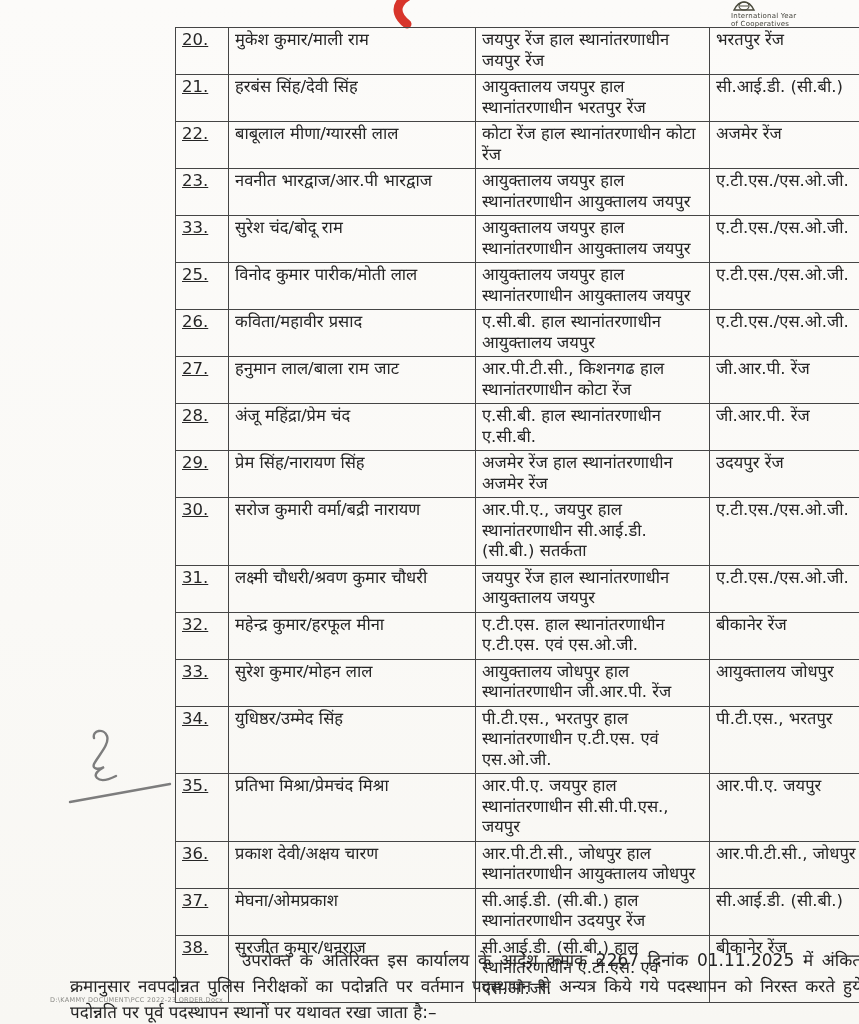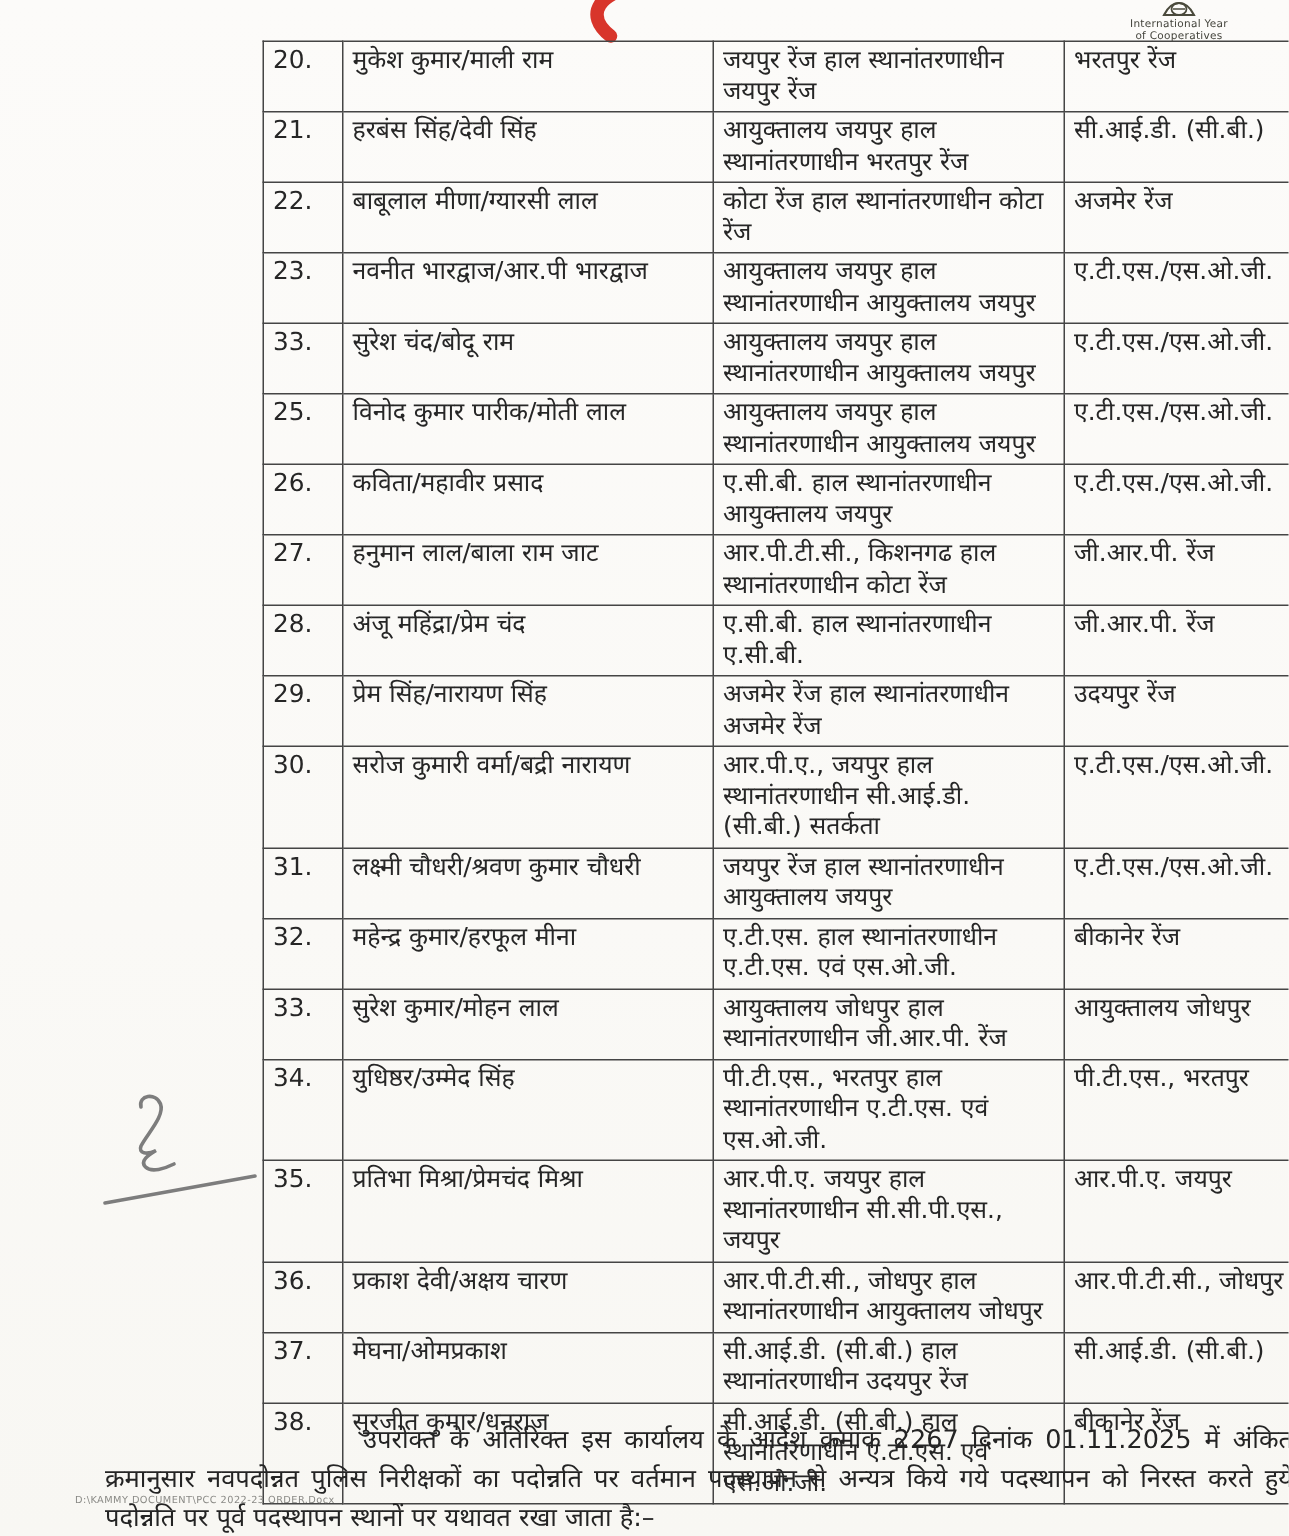--- a/index.html
+++ b/index.html
@@ -5,38 +5,38 @@
   html,body{margin:0;padding:0;}
   body{
     width:859px;height:1024px;position:relative;overflow:hidden;
     background:#fbfaf7;
     font-family:"DejaVu Sans", sans-serif;
     color:#262626;
   }
   .sheet{position:absolute;inset:0;background:
     linear-gradient(180deg,#fcfbf9 0%,#faf9f6 60%,#f8f7f3 100%);}
   
-  .intl-logo{position:absolute;top:0;right:18px;width:110px;text-align:center;color:#3c3c34;}
+  .intl-logo{position:absolute;top:0;right:18px;width:110px;text-align:left;color:#3c3c34;}
   .intl-logo .emblem{height:12px;line-height:10px;}
   .intl-logo .logo-text{font-size:7px;line-height:8px;color:#44443c;letter-spacing:.2px;}
   
   .red-mark{position:absolute;left:383px;top:-6px;}
   
   .hand-mark{position:absolute;left:52px;top:726px;}
   
   .tbl-wrap{position:absolute;left:175px;top:27px;width:682px;}
   table.transfer{border-collapse:collapse;width:100%;table-layout:fixed;}
   table.transfer td{
     border:1.2px solid #454545;
     vertical-align:top;
     padding:2px 6px 3px 6px;
     font-size:16.5px;line-height:20.5px;
     word-break:break-word;
   }
-  td.c-sn{width:40px;padding-left:7px;}
+  td.c-sn{width:40px;padding-left:7px;text-decoration:underline;}
   td.c-name{width:234px;}
   td.c-cur{width:221px;}
   td.c-new{width:183px;}
   tr{min-height:40px;}
   
   .closing{position:absolute;left:58px;top:947px;width:792px;font-size:17px;line-height:26px;color:#242424;margin-left:12px;}
   .closing p{margin:0;text-indent:172px;text-align:justify;}
   .closing .item{display:flex;margin-top:2px;text-align:left;}
   .closing .item .num{width:30px;flex:none;padding-left:4px;}
   

